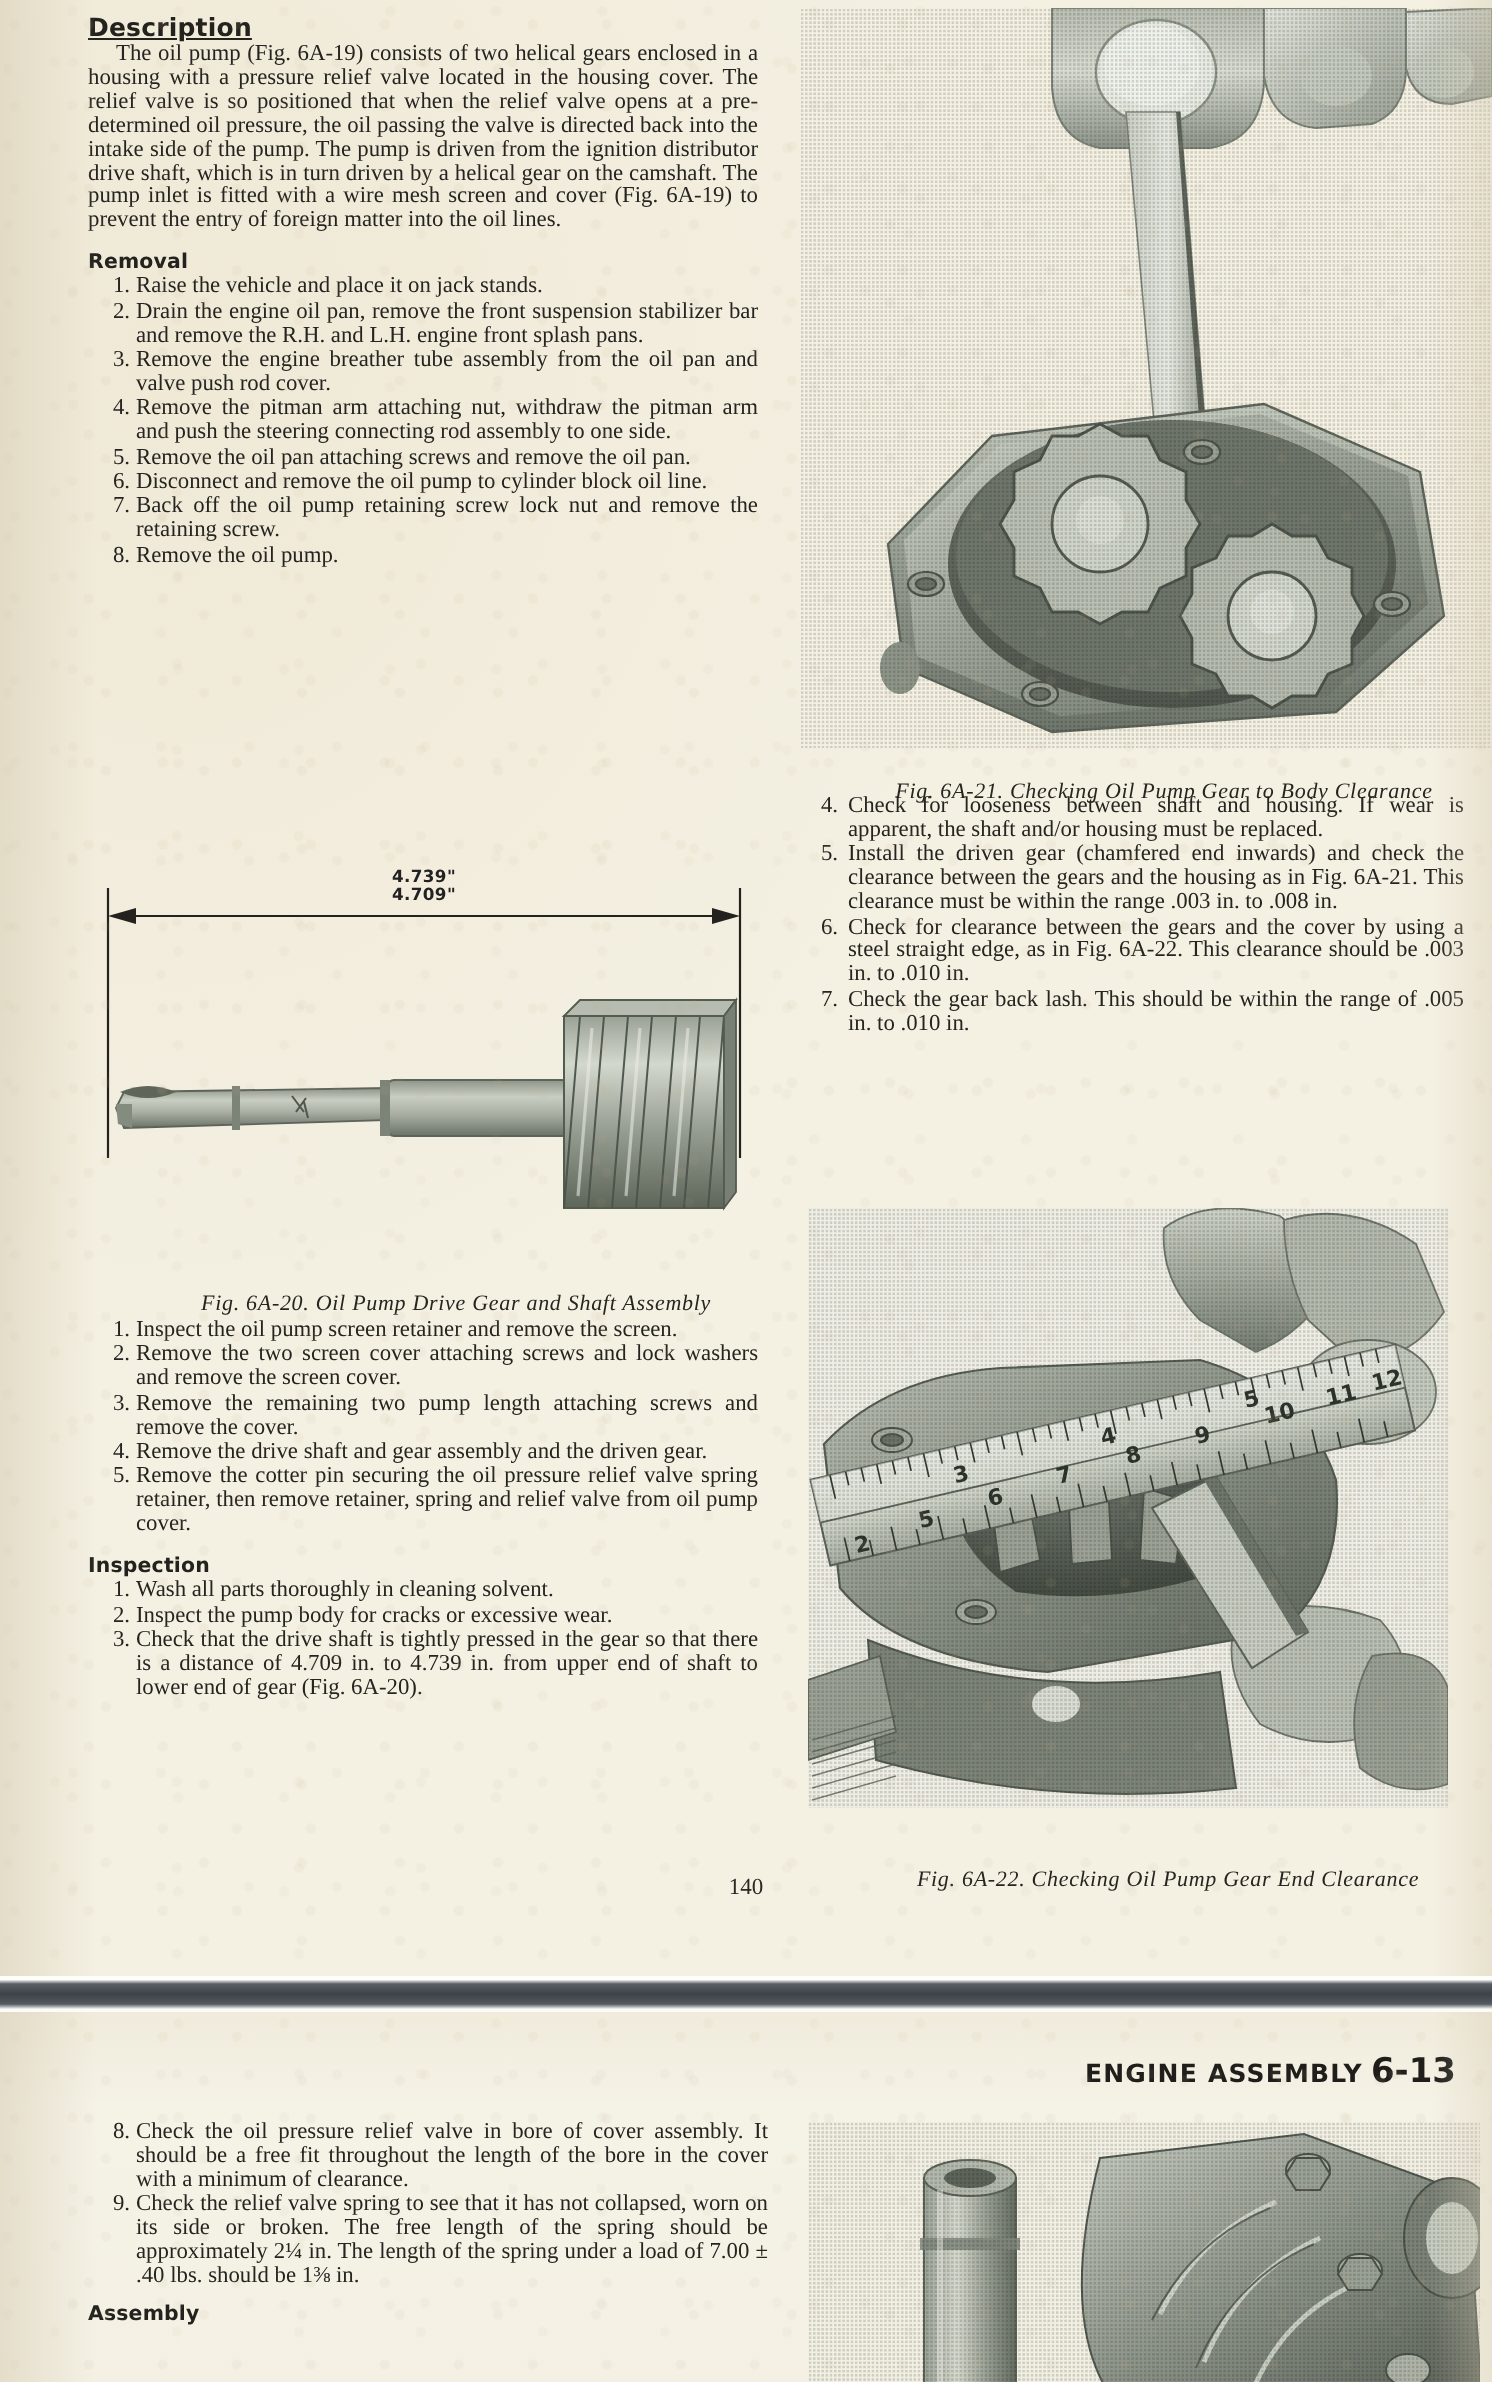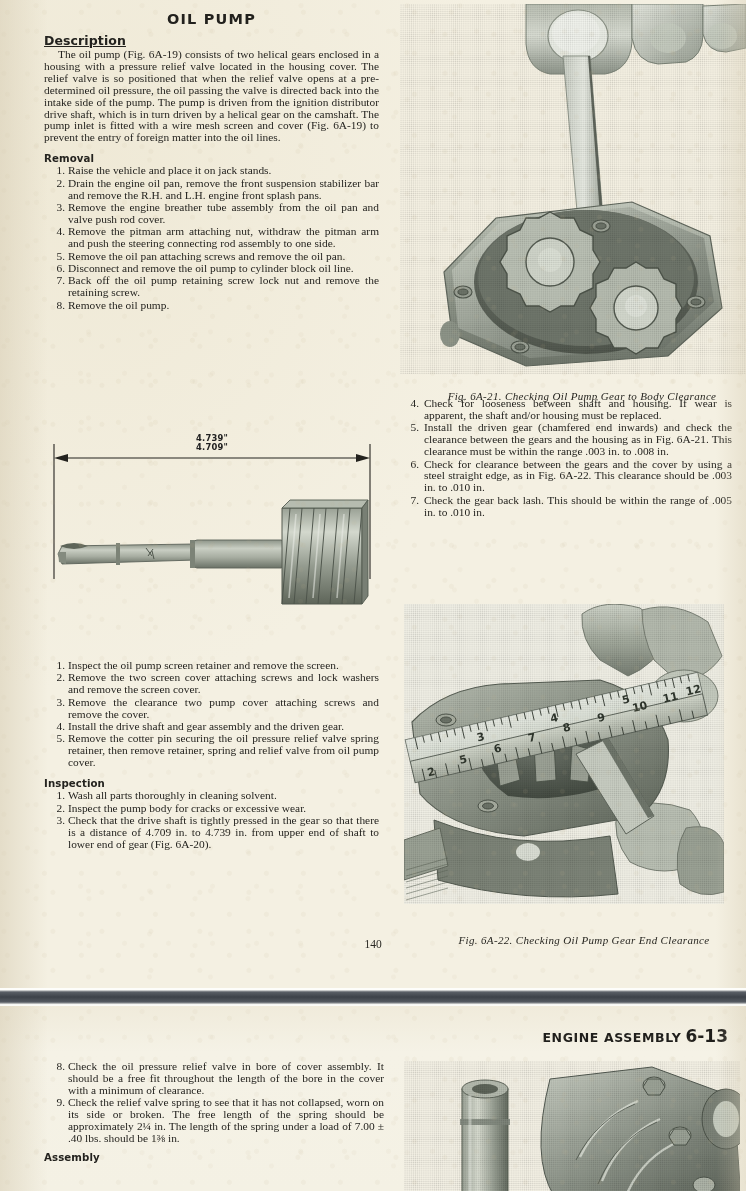--- a/index.html
+++ b/index.html
@@ -288,21 +288,20 @@
             <text x="228" y="114" text-anchor="middle">5</text>
             <text x="296" y="120" text-anchor="middle">12</text>
           </g>
         </g>
       </svg>
       <div class="ht"></div>
     </div>
   </div>
 
   <div class="col-l">
-    <h1 class="doc-title">OIL PUMP</h1>
 
     <h2 class="sec">Description</h2>
     <p class="body">The oil pump (Fig. 6A-19) consists of two helical gears enclosed in a housing with a pressure relief valve located in the housing cover. The relief valve is so positioned that when the relief valve opens at a pre-determined oil pressure, the oil passing the valve is directed back into the intake side of the pump. The pump is driven from the ignition distributor drive shaft, which is in turn driven by a helical gear on the camshaft. The pump inlet is fitted with a wire mesh screen and cover (Fig. 6A-19) to prevent the entry of foreign matter into the oil lines.</p>
 
     <h3 class="sub">Removal</h3>
     <ol class="steps">
       <li><span class="num">1</span><span>Raise the vehicle and place it on jack stands.</span></li>
       <li><span class="num">2</span><span>Drain the engine oil pan, remove the front suspension stabilizer bar and remove the R.H. and L.H. engine front splash pans.</span></li>
       <li><span class="num">3</span><span>Remove the engine breather tube assembly from the oil pan and valve push rod cover.</span></li>
       <li><span class="num">4</span><span>Remove the pitman arm attaching nut, withdraw the pitman arm and push the steering connecting rod assembly to one side.</span></li>
@@ -371,27 +370,28 @@
             <path d="M276 80 L269 164"></path>
             <path d="M300 80 L293 164"></path>
         </g>
 
         <path d="M238 74 L246 66 L324 66 L318 74 Z" fill="#b6bcb0" stroke="#545b51" stroke-width=".9"></path>
         <path d="M318 74 L324 66 L324 162 L318 170 Z" fill="#787f74" stroke="#545b51" stroke-width=".9"></path>
       </g>
     </svg>
   </div>
 
+  <p class="cap" style="position:absolute;left:44px;top:630px;width:336px;">Fig. 6A-20. Oil Pump Drive Gear and Shaft Assembly</p>
 
   <div style="position:absolute;left:44px;top:660px;width:335px;">
     <ol class="steps">
       <li><span class="num">1</span><span>Inspect the oil pump screen retainer and remove the screen.</span></li>
       <li><span class="num">2</span><span>Remove the two screen cover attaching screws and lock washers and remove the screen cover.</span></li>
-      <li><span class="num">3</span><span>Remove the clearance two pump cover attaching screws and remove the cover.</span></li>
-      <li><span class="num">4</span><span>Install the drive shaft and gear assembly and the driven gear.</span></li>
+      <li><span class="num">3</span><span>Remove the remaining two pump length attaching screws and remove the cover.</span></li>
+      <li><span class="num">4</span><span>Remove the drive shaft and gear assembly and the driven gear.</span></li>
       <li><span class="num">5</span><span>Remove the cotter pin securing the oil pressure relief valve spring retainer, then remove retainer, spring and relief valve from oil pump cover.</span></li>
     </ol>
 
     <h3 class="sub">Inspection</h3>
     <ol class="steps">
       <li><span class="num">1</span><span>Wash all parts thoroughly in cleaning solvent.</span></li>
       <li><span class="num">2</span><span>Inspect the pump body for cracks or excessive wear.</span></li>
       <li><span class="num">3</span><span>Check that the drive shaft is tightly pressed in the gear so that there is a distance of 4.709 in. to 4.739 in. from upper end of shaft to lower end of gear (Fig. 6A-20).</span></li>
     </ol>
   </div>

